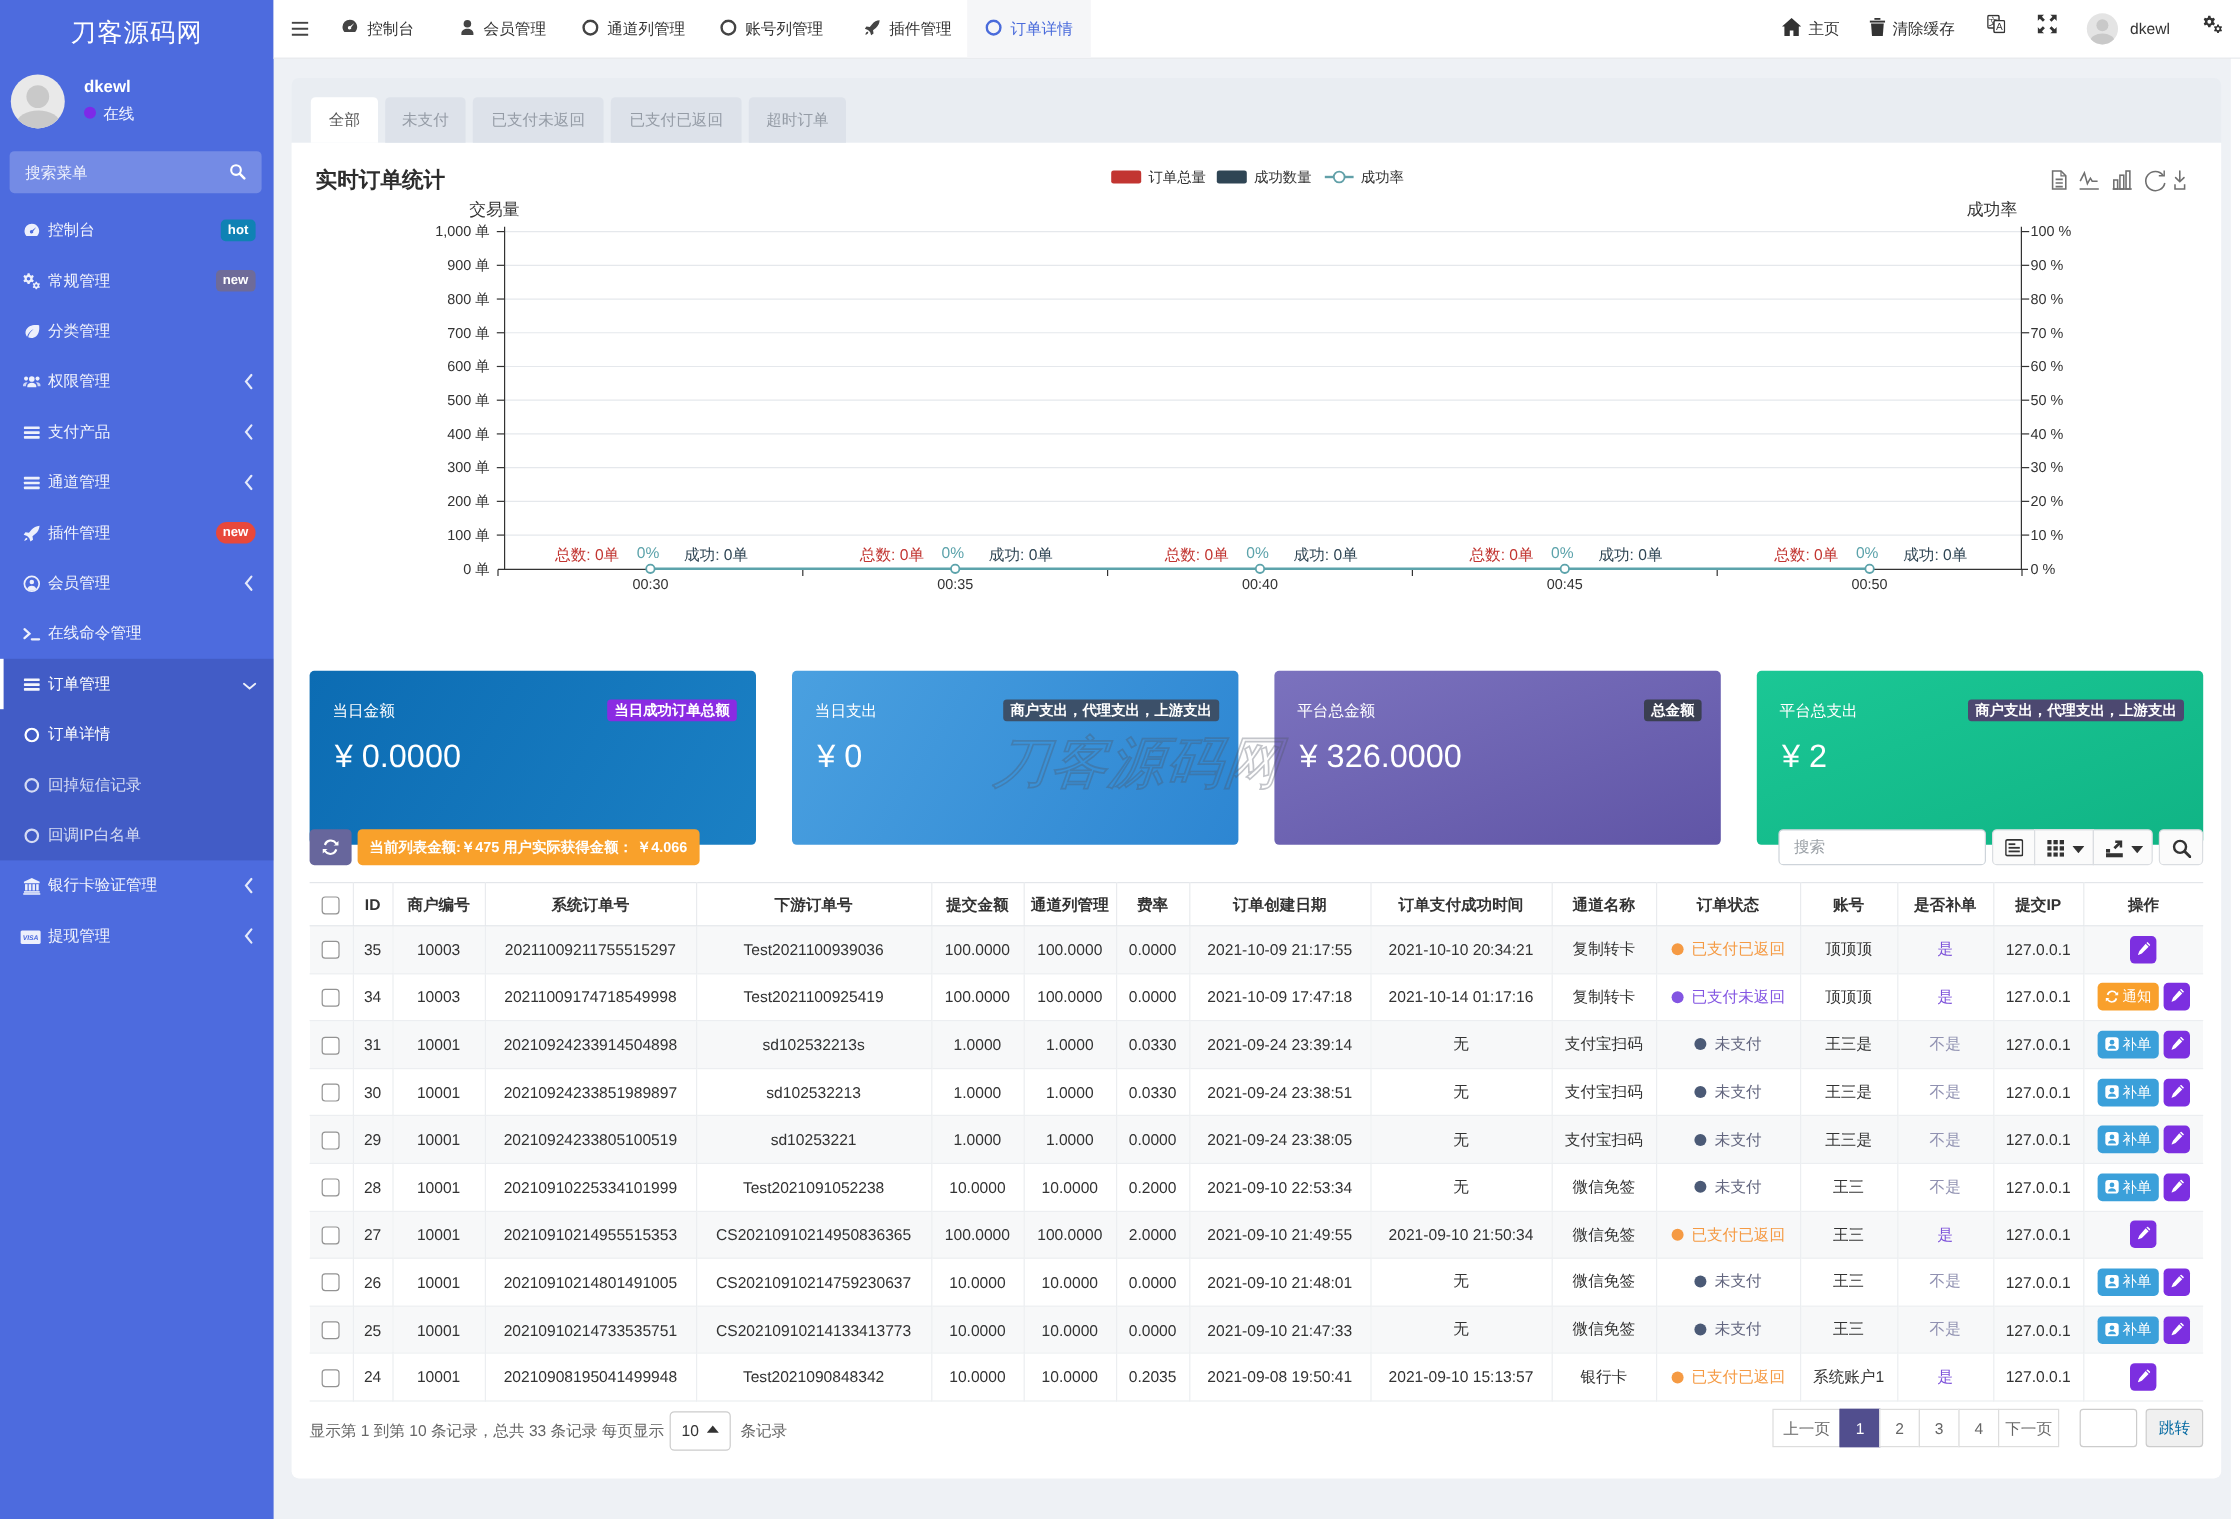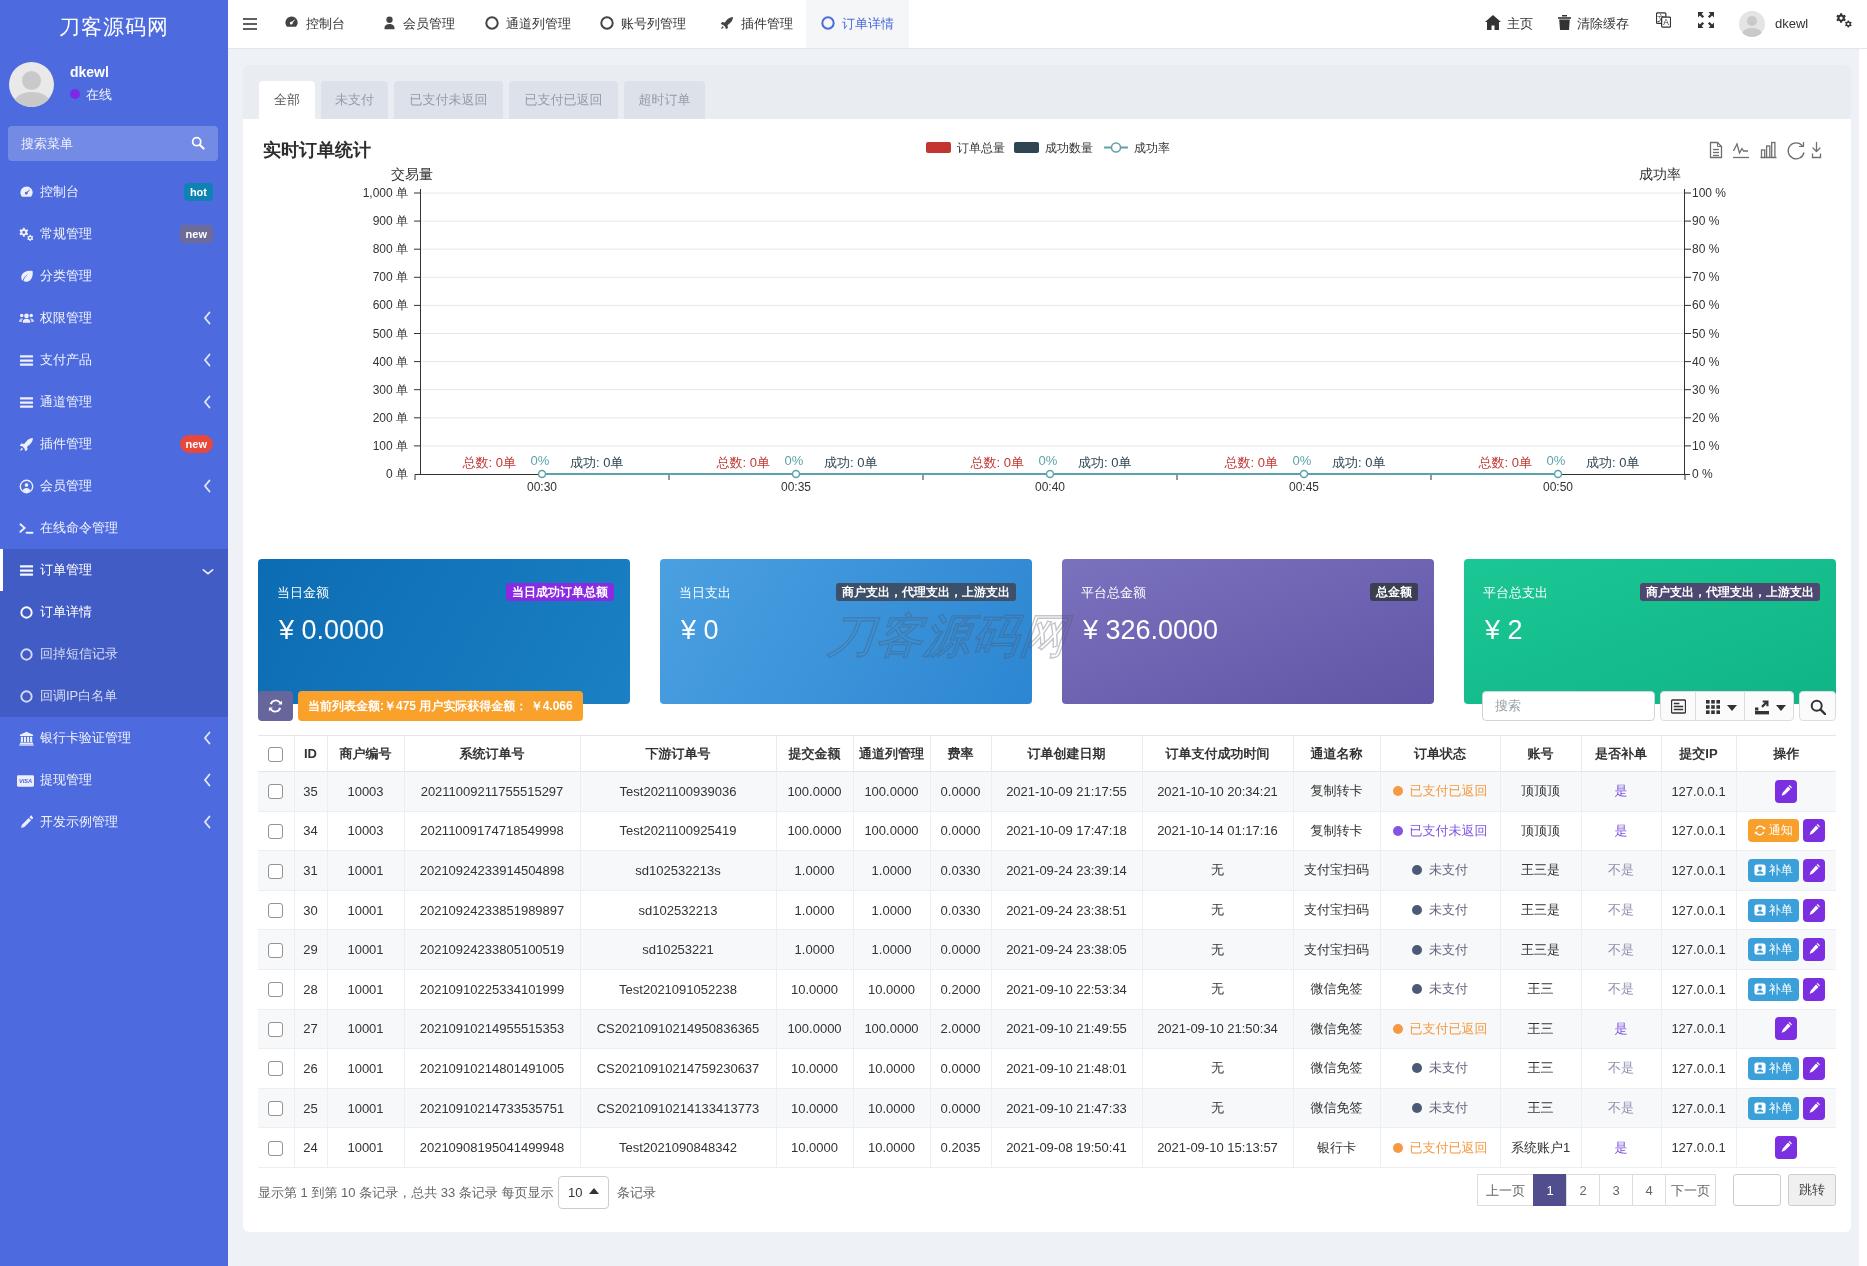--- a/index.html
+++ b/index.html
@@ -63,21 +63,21 @@
 .b-edit{width:22px;background:#7c2fe0}
 .b-bd{width:51px;background:#3ba0da;margin-right:4px}
 .b-tz{width:51px;background:#f9a02c;margin-right:4px}
 
 #finfo{position:absolute;left:258px;top:1184px;font-size:13px;color:#666}
 #psel{position:absolute;left:558px;top:1176px;width:51px;height:33px;border:1px solid #ccc;border-radius:4px;background:#fff;text-align:center;line-height:31px;font-size:13px;color:#333}
 #finfo2{position:absolute;left:617px;top:1184px;font-size:13px;color:#666}
 .pgbtn{position:absolute;top:1174px;height:32px;line-height:32px;text-align:center;background:#fff;border:1px solid #ddd;font-size:13px;color:#666}
 .pgbtn.act{background:#514e8e;color:#fff;border-color:#514e8e}
 #jumpin{position:absolute;left:1733px;top:1174px;width:48px;height:32px;border:1px solid #ccc;border-radius:3px;background:#fff}
-#jumpbtn{position:absolute;left:1788px;top:1174px;width:48px;height:32px;line-height:30px;text-align:center;background:#f0f0f0;border:1px solid #ccc;border-radius:3px;font-size:13px;color:#404040}
+#jumpbtn{position:absolute;left:1788px;top:1174px;width:48px;height:32px;line-height:30px;text-align:center;background:#f0f0f0;border:1px solid #ccc;border-radius:3px;font-size:13px;color:#0369a1}
 #scrollbar{position:absolute;right:0;top:49px;width:8px;height:1217px;background:#fff}
 #watermark{position:absolute;left:828px;top:612px;font-size:47px;line-height:47px;font-style:italic;letter-spacing:1px;color:transparent;-webkit-text-stroke:1.4px rgba(80,85,100,.34);z-index:5;white-space:nowrap;transform:skewX(-6deg)}
 </style>
 </head>
 <body>
 <div id="sidebar">
   <div id="logo">刀客源码网</div>
   <div id="avatar">
       <div class="hd"></div>
       <div class="bd"></div>
@@ -234,33 +234,20 @@
       <svg class="chev" viewBox="0 0 8 14">
         <path d="M6.5 1.5 2 7l4.5 5.5" fill="none" stroke="#fff" stroke-width="1.8" opacity=".85" stroke-linecap="round"></path>
       </svg>
     </div>
   <div class="mitem" style="top:759px">
       <svg class="mic" style="top:16px;height:12px;width:17px;left:17px" viewBox="0 0 18 12">
         <rect x="0" y="0" width="18" height="12" rx="1.5" fill="#fff" opacity=".9"></rect>
         <text x="9" y="8.6" font-size="6" font-weight="bold" fill="#4d6bde" text-anchor="middle" font-style="italic">VISA</text>
       </svg>
       <span class="mtx">提现管理</span>
-      <svg class="chev" viewBox="0 0 8 14">
-        <path d="M6.5 1.5 2 7l4.5 5.5" fill="none" stroke="#fff" stroke-width="1.8" opacity=".85" stroke-linecap="round"></path>
-      </svg>
-    </div>
-  <div class="mitem" style="top:801px">
-      <svg class="mic" viewBox="0 0 16 16">
-        <g fill="#fff" opacity=".9">
-          <path d="M10.3 3.1 12.9 5.7 5.7 12.9 2.2 13.8 3.1 10.3z"></path>
-          <path d="M13.6 1.2l1.2 1.2c.4.4.4 1 0 1.4l-1.1 1.1-2.6-2.6 1.1-1.1c.4-.4 1-.4 1.4 0z"></path>
-          <rect x="12.2" y="0.4" width="1.1" height="2.4" transform="rotate(45 12.7 1.6)" opacity=".7"></rect>
-        </g>
-      </svg>
-      <span class="mtx">开发示例管理</span>
       <svg class="chev" viewBox="0 0 8 14">
         <path d="M6.5 1.5 2 7l4.5 5.5" fill="none" stroke="#fff" stroke-width="1.8" opacity=".85" stroke-linecap="round"></path>
       </svg>
     </div>
 </div>
 <div id="navbar">
   <svg class="abs" style="left:15px;top:18px" width="14" height="12" viewBox="0 0 14 12">
       <g stroke="#444" stroke-width="1.7">
         <line x1="0" y1="1" x2="14" y2="1"></line>
         <line x1="0" y1="6" x2="14" y2="6"></line>

